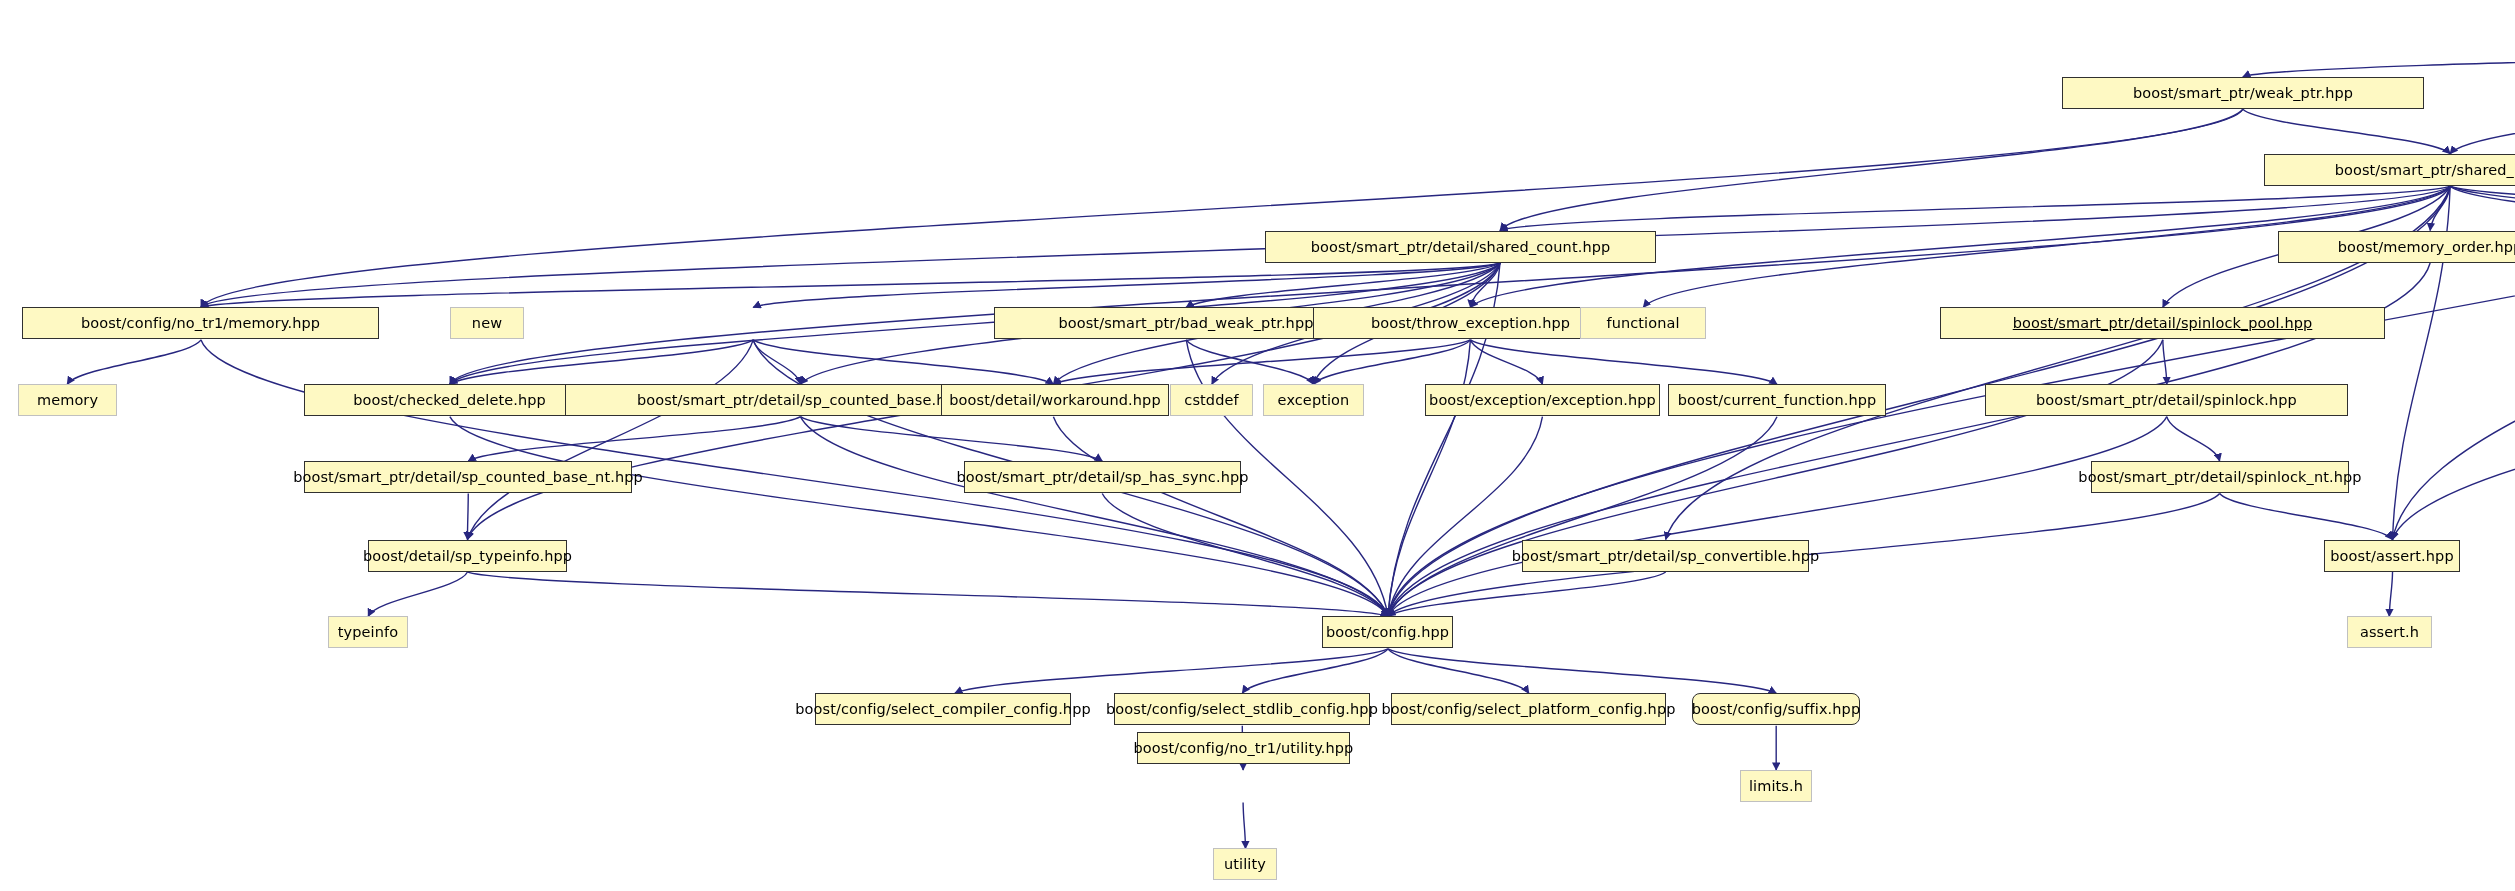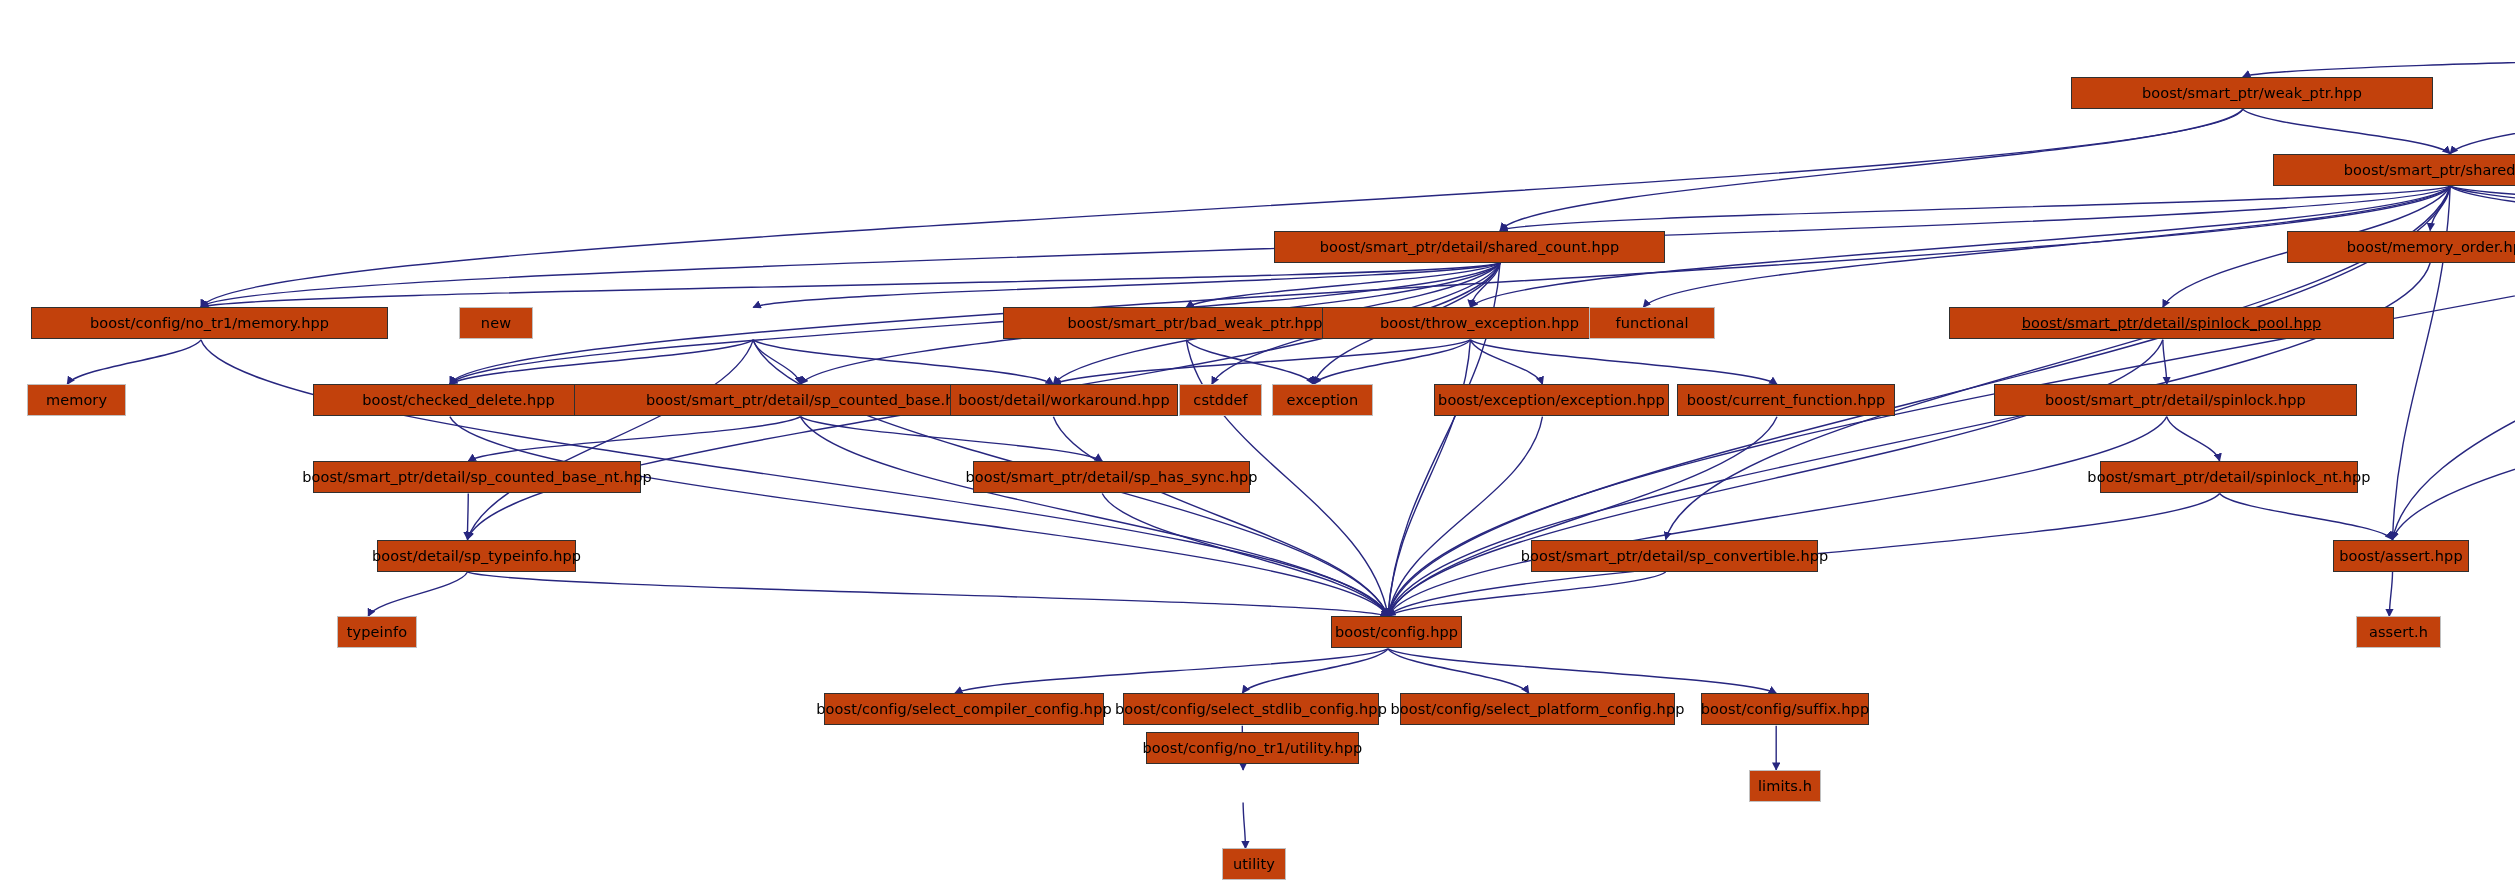--- a/index.html
+++ b/index.html
@@ -12,29 +12,28 @@
     overflow:hidden;
   }
   #edges{position:absolute;left:0;top:0;width:2515px;height:891px;pointer-events:none;}
   .node{
     position:absolute;
     box-sizing:border-box;
     display:flex;
     align-items:center;
     justify-content:center;
     white-space:nowrap;
-    background:#c2410c;
+    background:#fef9c3;
     border:1px solid #000000;
     color:#000000;
     font-size:14.5px;
     line-height:1;
     letter-spacing:0.1px;
     height:26px;
     padding:0 1px;
-    margin-left:9px;
   }
   
   .node.sys{ border:1px solid #c0c0c0; }
   
   .node.dark{ border:1px solid #303030; }
 </style>
 </head>
 <body>
 
 <div id="canvas">
@@ -195,30 +194,30 @@
     </div>
     <div class="node sys" style="left: 328px; top: 616px; width: 80px; height: 32px;">
       <span>typeinfo</span>
     </div>
     <div class="node dark" style="left: 1322px; top: 616px; width: 131px; height: 32px;">
       <span>boost/config.hpp</span>
     </div>
     <div class="node sys" style="left: 2347px; top: 616px; width: 85px; height: 32px;">
       <span>assert.h</span>
     </div>
-    <div class="node dark" style="left: 815px; top: 693px; width: 280px; height: 32px;">
+    <div class="node dark" style="left: 815px; top: 693px; width: 256px; height: 32px;">
       <span>boost/config/select_compiler_config.hpp</span>
     </div>
     <div class="node dark" style="left: 1114px; top: 693px; width: 256px; height: 32px;">
       <span>boost/config/select_stdlib_config.hpp</span>
     </div>
     <div class="node dark" style="left: 1391px; top: 693px; width: 275px; height: 32px;">
       <span>boost/config/select_platform_config.hpp</span>
     </div>
-    <div class="node dark" style="left: 1692px; top: 693px; width: 168px; height: 32px;">
+    <div class="node dark" style="left: 1692px; top: 693px; width: 168px; height: 32px; border-radius: 8px;">
       <span>boost/config/suffix.hpp</span>
     </div>
     <div class="node dark" style="left: 1137px; top: 732px; width: 213px; height: 32px;">
       <span>boost/config/no_tr1/utility.hpp</span>
     </div>
     <div class="node sys" style="left: 1740px; top: 770px; width: 72px; height: 32px;">
       <span>limits.h</span>
     </div>
     <div class="node sys" style="left: 1213px; top: 848px; width: 64px; height: 32px;">
       <span>utility</span>

